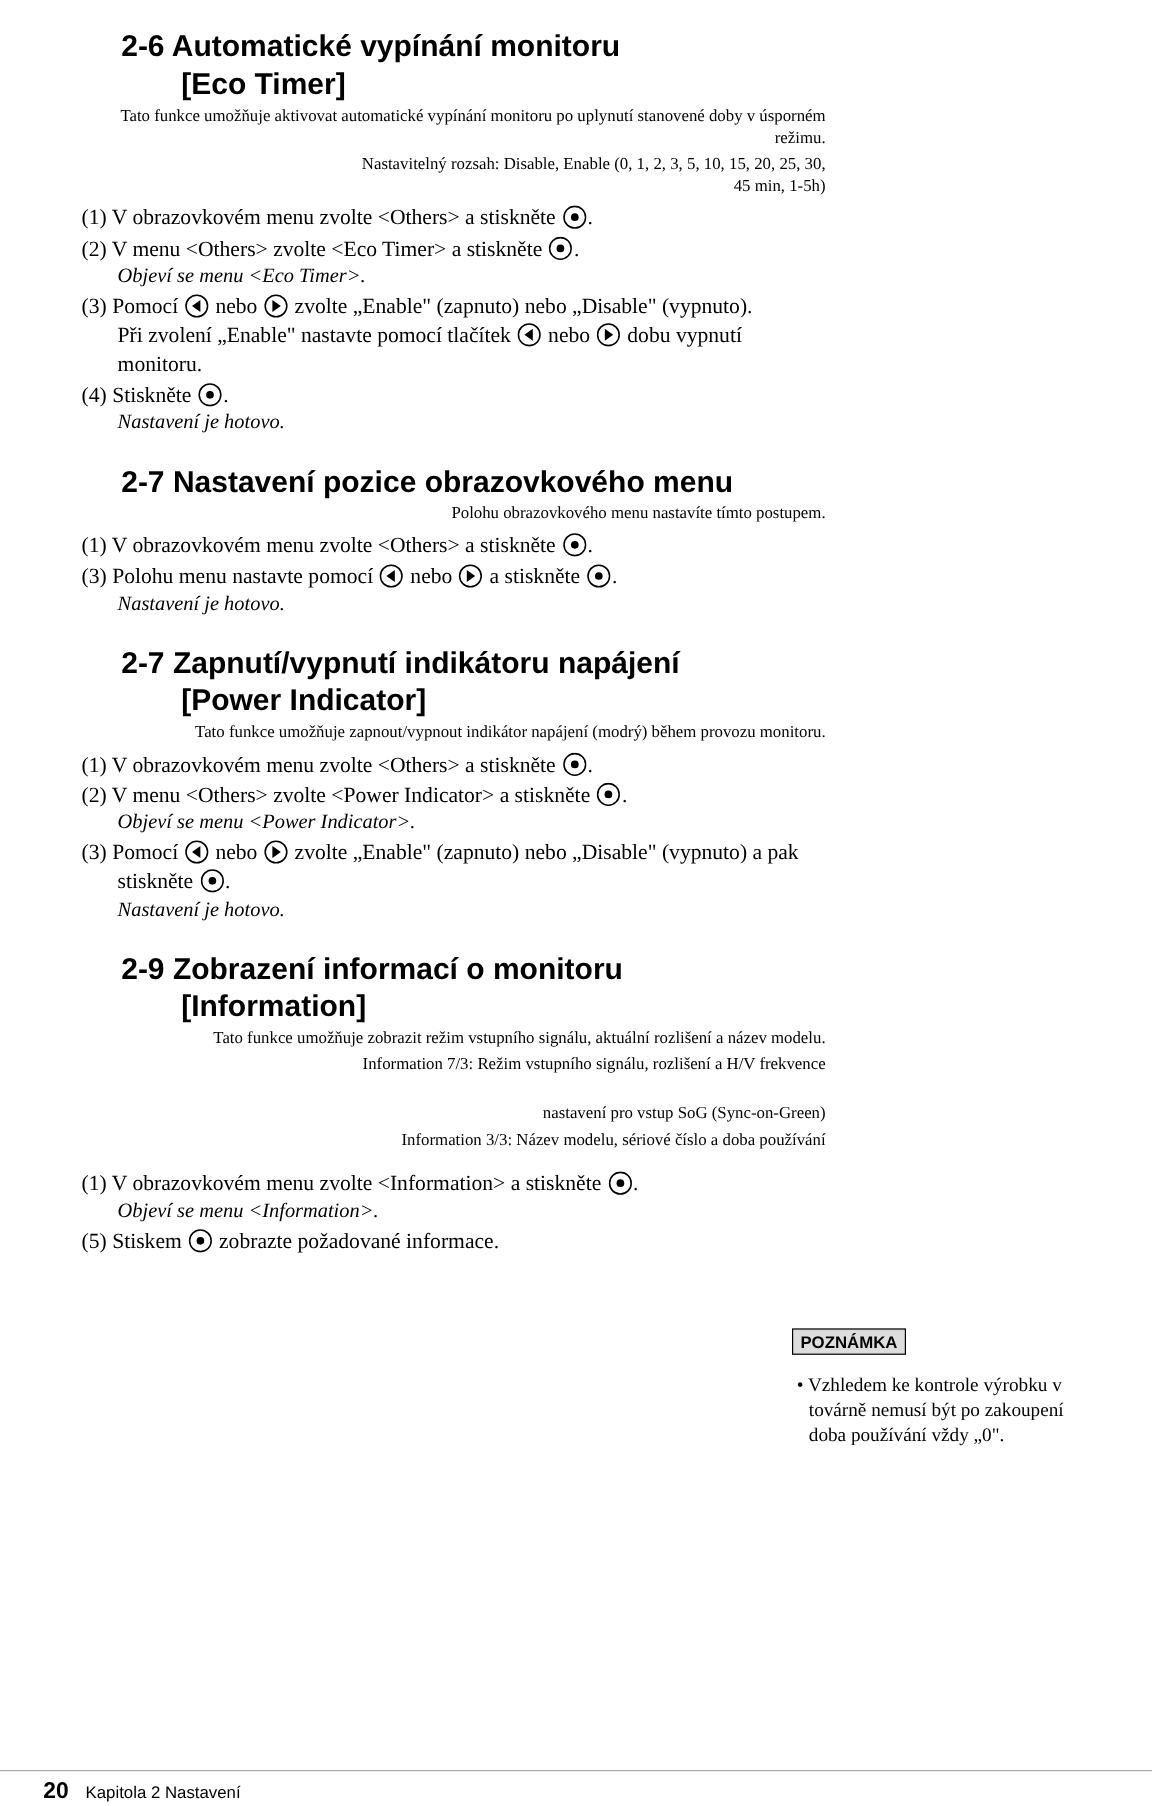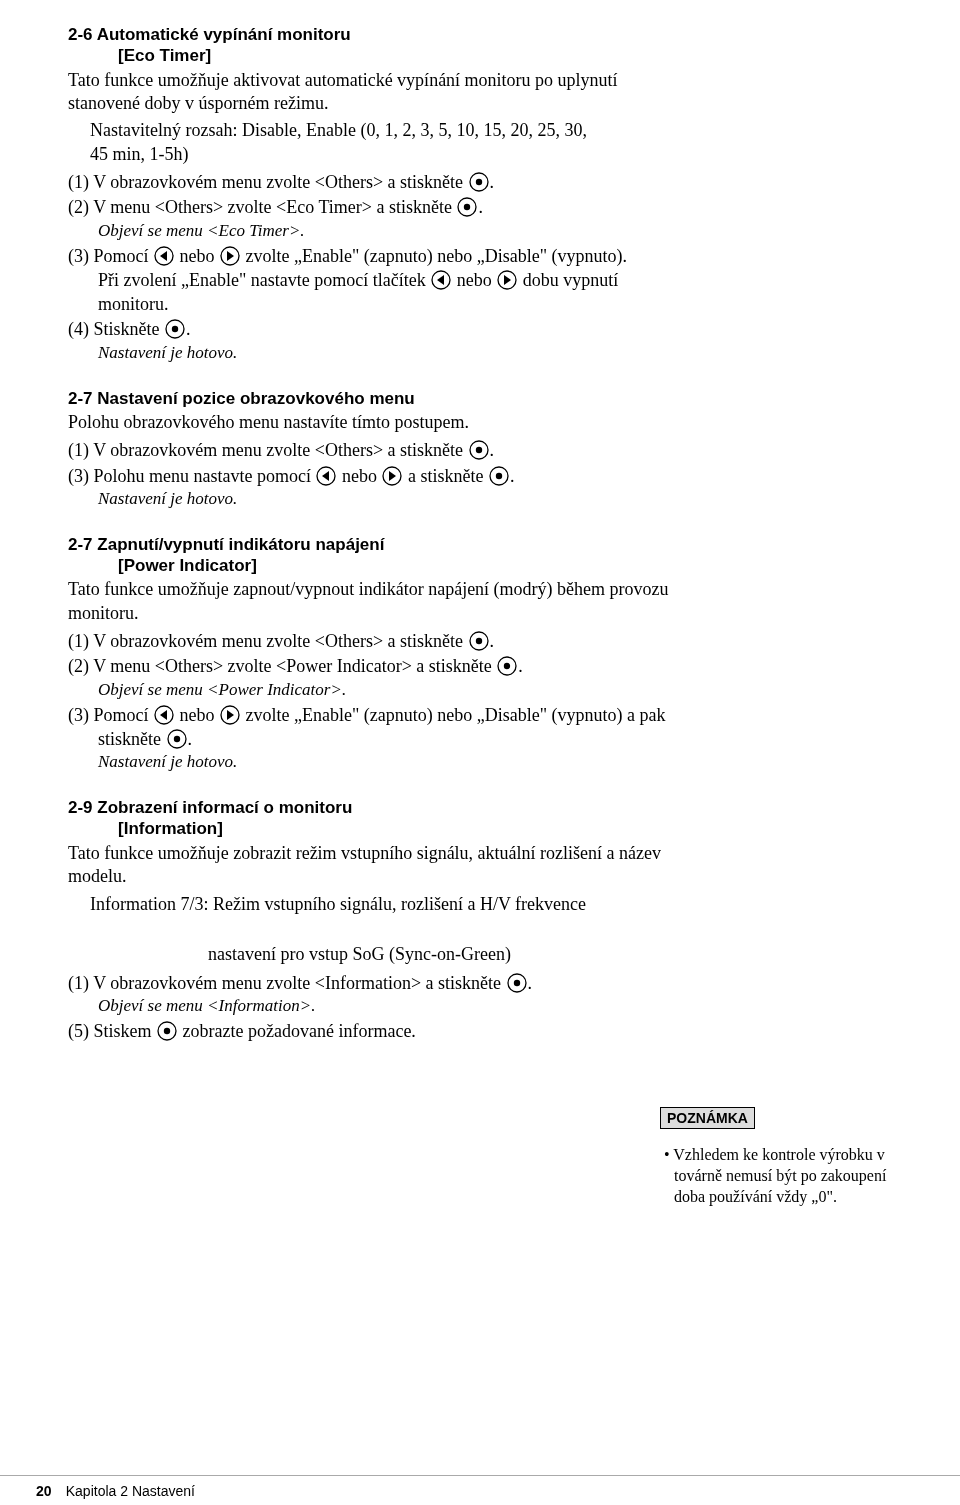--- a/index.html
+++ b/index.html
@@ -1,32 +1,32 @@
 <!DOCTYPE html>
 <html><head>
 <meta charset="utf-8">
 <style>
   * { box-sizing: border-box; margin: 0; padding: 0; }
   html, body { width: 960px; background: #fff; font-family: "Times New Roman", Georgia, serif; color: #000; }
   .page { width: 960px; min-height: 1505px; padding: 24px 0 0 0; position: relative; }
   .main { width: 620px; margin-left: 68px; }
-  h2.section-title { font-family: Arial, Helvetica, sans-serif; font-weight: 700; font-size: 17px; line-height: 1.25; margin-bottom: 2px; }
+  h2.section-title { font-family: Arial, Helvetica, sans-serif; font-weight: 700; font-size: 25px; line-height: 1.25; margin-bottom: 2px; margin-left: 33px; }
   h2.section-title .sub { display: block; padding-left: 50px; }
-  p.body { font-size: 18px; line-height: 1.3; margin: 2px 0 4px 0; }
+  p.body { font-size: 14px; line-height: 1.3; margin: 2px 0 4px 0; text-align: right; }
   li.step { font-size: 18px; line-height: 1.35; margin: 1px 0; padding-left: 30px; text-indent: -30px; list-style: none; }
   li.step .sub { display: block; text-indent: 0; padding-left: 0; }
   li.step .note-line { display: block; font-size: 17px; text-indent: 0; font-style: italic; }
   .icon { display: inline-block; vertical-align: -4px; }
   .section-gap { height: 22px; }
   .sidebar-note { position: absolute; left: 660px; top: 1107px; width: 255px; font-size: 16px; line-height: 1.3; }
   .note-label { display: inline-block; border: 1px solid #000; background: #ddd; padding: 1px 6px; font-family: Arial, Helvetica, sans-serif; font-weight: 700; font-size: 14px; margin-bottom: 16px; }
   .note-body { padding-left: 14px; text-indent: -10px; }
   .footer { position: absolute; left: 0; right: 0; bottom: 0; height: 30px; border-top: 1px solid #aaa; }
   .footer-inner { padding: 6px 0 0 36px; font-size: 15px; font-family: Arial, Helvetica, sans-serif; }
-  .footer-inner .pn { font-weight: 700; font-size: 14px; }
+  .footer-inner .pn { font-weight: 700; font-size: 19px; }
   .footer-inner .ch { font-size: 14px; margin-left: 10px; }
   svg.circ { margin: 0 1px; }
 </style>
 </head>
 <body>
 
 <svg width="0" height="0" style="position:absolute">
   <defs>
     <g id="dot-icon">
         <circle cx="10" cy="10" r="9" fill="none" stroke="#000" stroke-width="1.3"></circle>
@@ -149,20 +149,21 @@
     <h2 class="section-title">
       <span>2-9 Zobrazení informací o monitoru</span>
       <span class="sub">[Information]</span>
     </h2>
     <p class="body">Tato funkce umožňuje zobrazit režim vstupního signálu, aktuální rozlišení a název modelu.</p>
     <p class="body" style="padding-left:22px;">Information 7/3: Režim vstupního signálu, rozlišení a H/V frekvence</p>
     <p class="body" style="padding-left:22px;">
       <br>
       <span style="padding-left:118px;">nastavení pro vstup SoG (Sync-on-Green)</span>
     </p>
+    <p class="body" style="padding-left:22px; margin-bottom:14px;">Information 3/3: Název modelu, sériové číslo a doba používání</p>
     <ul style="list-style:none;">
       <li class="step">
         <span>(1) V obrazovkovém menu zvolte &lt;Information&gt; a stiskněte </span><svg class="circ icon" width="20" height="20">
             <use href="#dot-icon"></use>
           </svg><span>.</span>
         <span class="note-line">Objeví se menu &lt;Information&gt;.</span>
       </li>
       <li class="step">
         <span>(5) Stiskem </span><svg class="circ icon" width="20" height="20">
             <use href="#dot-icon"></use>

